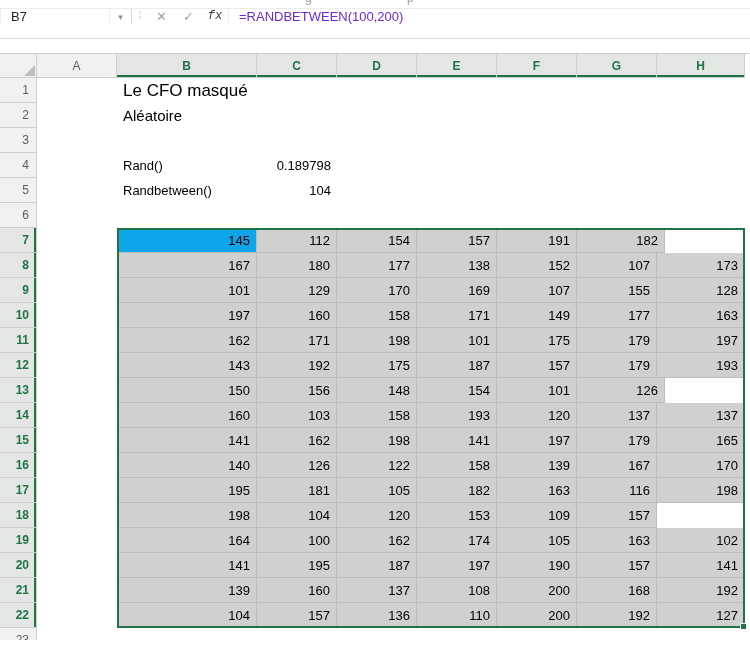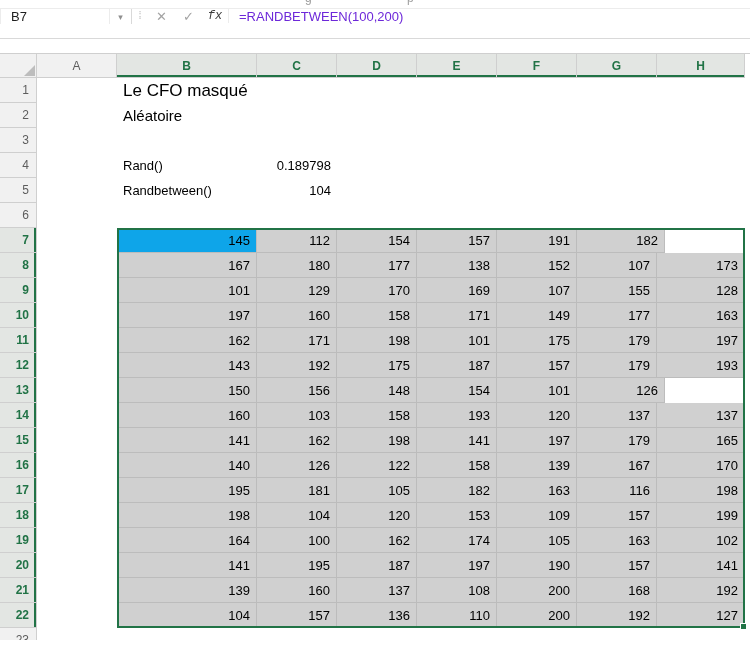--- a/index.html
+++ b/index.html
@@ -270,21 +270,20 @@
       </div>
       <div class="grid-row">
         <div class="rhcell sel-hdr-row">18</div>
         <div class="cell col-A"></div>
         <div class="cell col-B sel num">198</div>
         <div class="cell col-C sel num">104</div>
         <div class="cell col-D sel num">120</div>
         <div class="cell col-E sel num">153</div>
         <div class="cell col-F sel num">109</div>
         <div class="cell col-G sel num">157</div>
-        <div class="cell col-H sel num">199</div>
       </div>
       <div class="grid-row">
         <div class="rhcell sel-hdr-row">19</div>
         <div class="cell col-A"></div>
         <div class="cell col-B sel num">164</div>
         <div class="cell col-C sel num">100</div>
         <div class="cell col-D sel num">162</div>
         <div class="cell col-E sel num">174</div>
         <div class="cell col-F sel num">105</div>
         <div class="cell col-G sel num">163</div>

